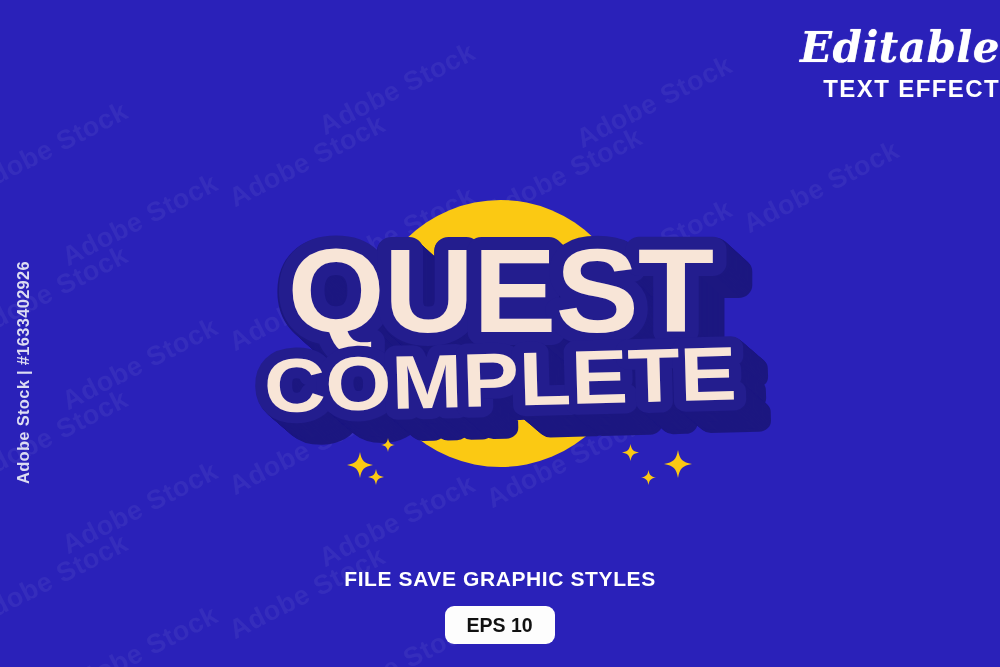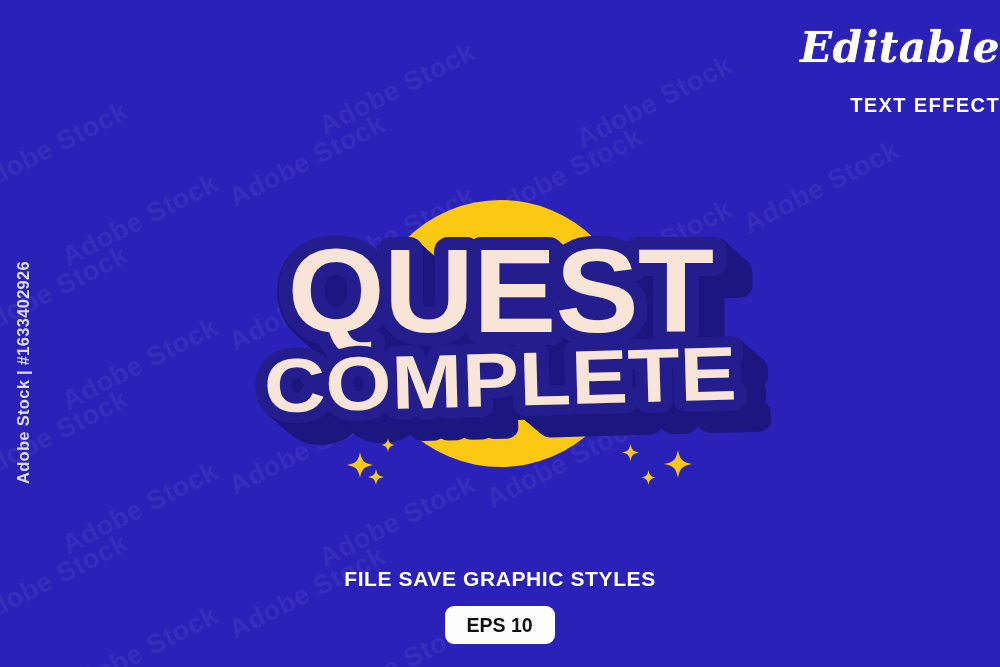--- a/index.html
+++ b/index.html
@@ -76,24 +76,24 @@
     font-family: "DejaVu Serif", serif;
     font-style: italic;
     font-weight: 700;
     font-size: 42px;
     color: #ffffff;
     line-height: 1.05;
     letter-spacing: 0.5px;
     text-shadow: 0 0 1px rgba(255,255,255,0.7);
   }
   #text-effect-line {
-    margin-top: 24px;
-    font-family: "Liberation Sans", sans-serif;
-    font-weight: 700;
-    font-size: 20px;
+    margin-top: 5px;
+    font-family: "Liberation Sans", sans-serif;
+    font-weight: 700;
+    font-size: 24px;
     letter-spacing: 1.4px;
     color: #ffffff;
   }
 
   
   #yellow-disc {
     position: absolute;
     left: 367px;
     top: 200px;
     width: 267px;

